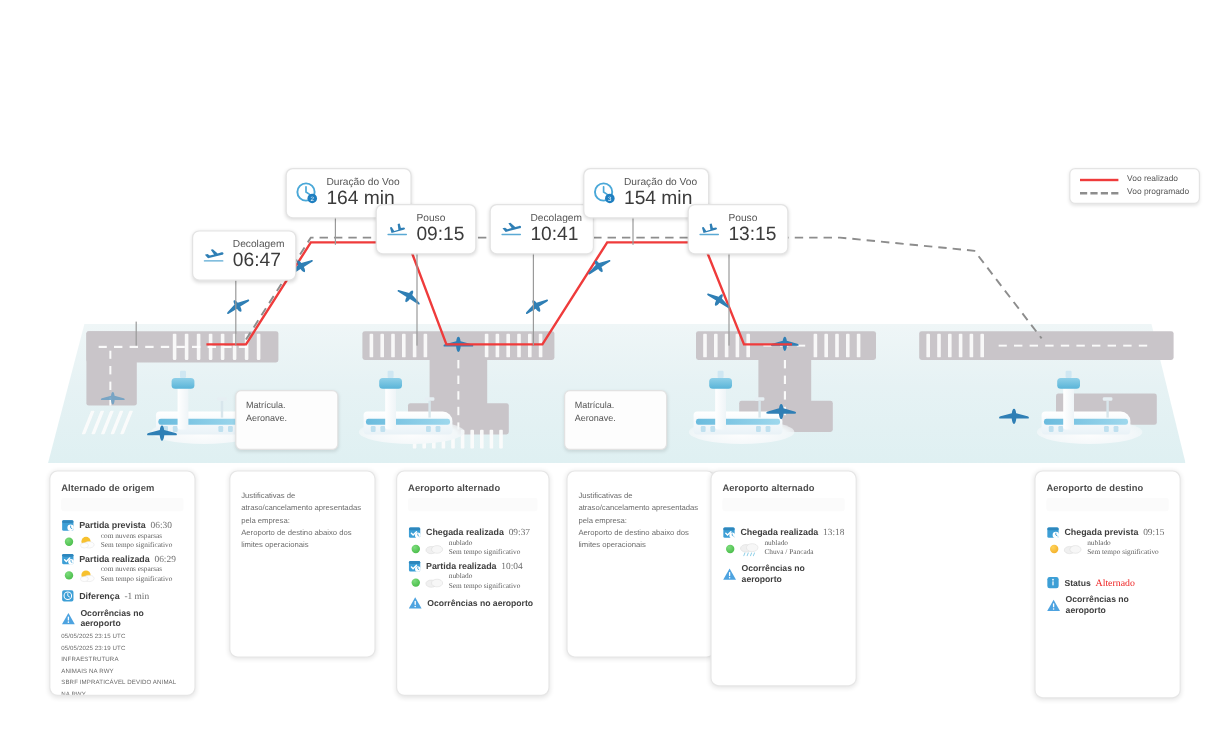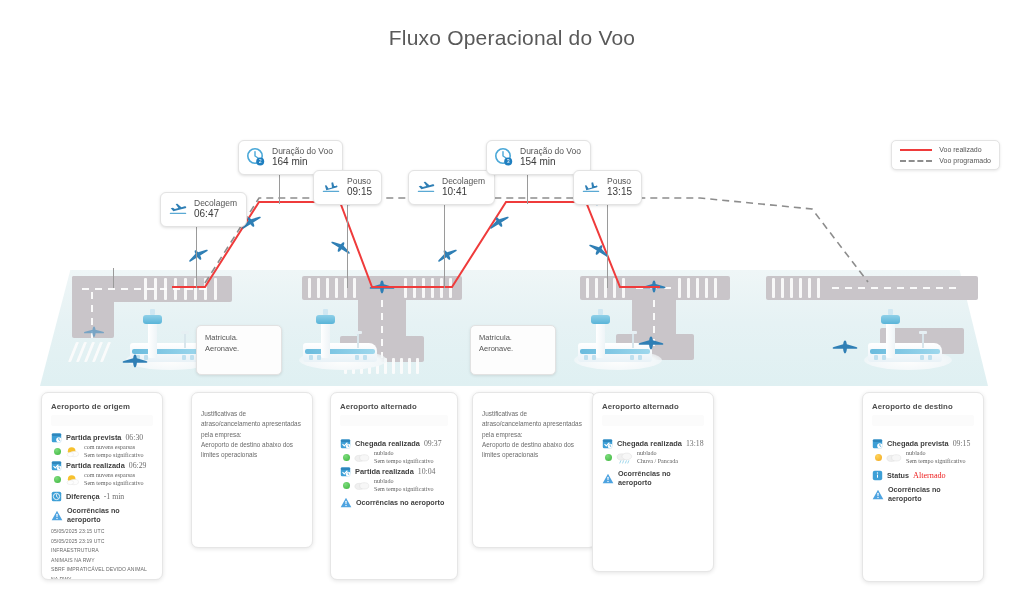--- a/index.html
+++ b/index.html
@@ -67,21 +67,21 @@
 
   
   .callout{
     position:absolute;background:#ffffff;border:1px solid #e3e3e3;border-radius:6px;
     box-shadow:0 1px 3px rgba(0,0,0,.13);
     display:flex;align-items:center;gap:6px;padding:5px 9px 5px 7px;
     white-space:nowrap;
   }
   .callout .ctext{display:flex;flex-direction:column;line-height:1.22;}
   .callout .clabel{font-size:8.5px;color:#555;}
-  .callout .cval{font-size:10px;color:#3b3b3b;}
+  .callout .cval{font-size:16px;color:#3b3b3b;}
   .callout .cicon{flex:0 0 auto;display:flex;align-items:center;justify-content:center;}
   .stem{position:absolute;width:1px;background:#9a9a9a;}
 
   .matbox{
     position:absolute;background:#fdfdfd;border:1px solid #e2e2e2;border-radius:5px;
     box-shadow:0 1px 3px rgba(0,0,0,.1);padding:6px 8px;
     font-size:7.5px;color:#555;line-height:1.5;
   }
 
   
@@ -111,31 +111,30 @@
   .sub{display:flex;align-items:center;gap:4px;margin-top:1px;padding-left:3px;}
   .sub .stxt{font-size:6.1px;color:#5f5f5f;font-family:"Liberation Serif",serif;line-height:1.25;}
   .dot{width:7px;height:7px;border-radius:50%;flex:0 0 auto;}
   .dot.green{background:radial-gradient(circle at 35% 30%,#7ddc7d,#3cb53c);}
   .dot.amber{background:radial-gradient(circle at 35% 30%,#ffd35a,#f0a71e);}
 
   .occ{display:flex;align-items:center;gap:4px;margin-top:4px;}
   .occ .otxt{font-size:7.2px;font-weight:700;color:#3f3f3f;}
   .occ-list{margin-top:3px;font-size:5.1px;color:#6a6a6a;line-height:1.85;letter-spacing:.1px;}
 
-  .status-row{display:flex;align-items:center;gap:4px;margin-top:5px;}
+  .status-row{display:flex;align-items:center;gap:4px;margin-top:15px;}
   .status-row .slbl{font-size:7.2px;font-weight:700;color:#3f3f3f;}
   .status-row .sval{font-size:8.2px;color:#ee2222;font-family:"Liberation Serif",serif;}
   .icn{flex:0 0 auto;display:flex;align-items:center;justify-content:center;}
 </style>
 </head>
 <body>
 
 <div class="page">
 
-  <div class="title">Fluxo Operacional do Voo</div>
 
   <div class="scene">
     <div class="ground"></div>
 
     <div class="slab" style="left:32px;top:18px;width:42px;height:62px;"></div>
     <div class="slab" style="left:32px;top:18px;width:160px;height:26px;"></div>
     <div class="stripes" style="left:100px;top:20px;width:90px;height:22px;">
       <i style="left:4px"></i>
         <i style="left:14px"></i>
         <i style="left:24px"></i>
@@ -503,21 +502,21 @@
     </div>
     <div class="legend-row">
       <span class="lg-dash"></span>
       <span>Voo programado</span>
     </div>
   </div>
 
   <div class="cards">
 
     <div class="card" style="left:41px;width:122px;height:188px;">
-      <div class="card-title">Aeroporto de origem</div>
+      <div class="card-title">Alternado de origem</div>
       <div class="card-slot"></div>
 
       <div class="row">
         <span class="icn">
           <svg width="11" height="11" viewBox="0 0 14 14">
               <rect x="1" y="2" width="12" height="11" rx="1.6" fill="#3d9fd6"></rect>
               <rect x="1" y="2" width="12" height="3" rx="1.6" fill="#2e87bd"></rect>
               <circle cx="10" cy="10" r="3.4" fill="#fff"></circle>
               <path d="M10 8v2l1.4.9" stroke="#3d9fd6" stroke-width="1" fill="none" stroke-linecap="round"></path>
             </svg>

